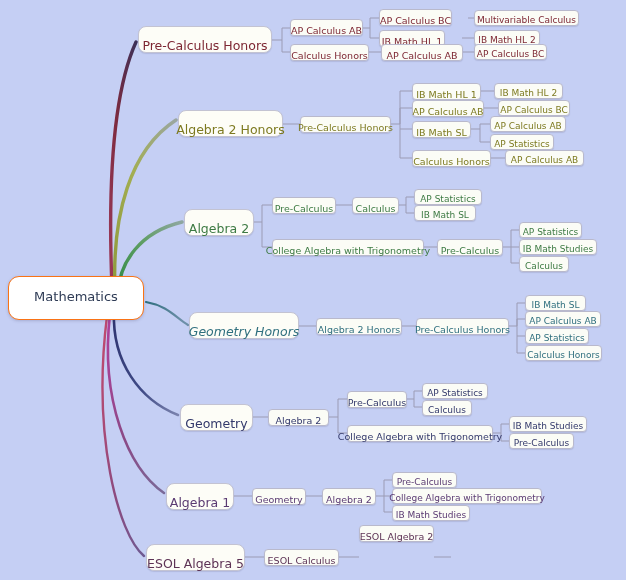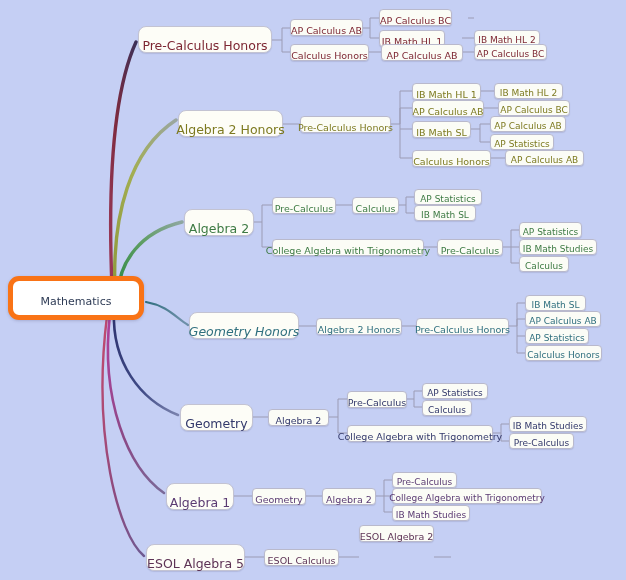--- a/index.html
+++ b/index.html
@@ -23,25 +23,25 @@
     line-height:1;
     display:flex;
     align-items:flex-end;
     justify-content:center;
     box-shadow:0 1px 1px rgba(90,90,130,.18);
   }
 
   
   .root{
     background:#ffffff;
-    border:5px solid #f97316;
+    border:1px solid #f97316;
     border-radius:11px;
-    font-size:11px;
+    font-size:13px;
     color:#2e3b55;
-    padding:8px 14px;
+    padding:16px 14px;
     height:44px;
     box-shadow:0 1px 3px rgba(70,70,110,.25);
   }
 
   
   .l1{
     background:#fdfdf7;
     border-radius:8px;
     font-size:12.5px;
     height:27px;
@@ -201,20 +201,23 @@
 
   <div class="node l1 c-maroon" style="left:138px;top:26px;width:134px;">
     <span>Pre-Calculus Honors</span>
   </div>
   <div class="node l2 c-maroon" style="left:290px;top:19px;width:73px;">
     <span>AP Calculus AB</span>
   </div>
   <div class="node l2 c-maroon" style="left:379px;top:9px;width:73px;">
     <span>AP Calculus BC</span>
   </div>
+  <div class="node l3 c-maroon" style="left:474px;top:10px;width:105px;">
+    <span>Multivariable Calculus</span>
+  </div>
   <div class="node l2 c-maroon" style="left:379px;top:30px;width:66px;">
     <span>IB Math HL 1</span>
   </div>
   <div class="node l3 c-maroon" style="left:474px;top:30px;width:66px;">
     <span>IB Math HL 2</span>
   </div>
   <div class="node l2 c-maroon" style="left:290px;top:44px;width:79px;">
     <span>Calculus Honors</span>
   </div>
   <div class="node l2 c-maroon" style="left:381px;top:44px;width:82px;">

